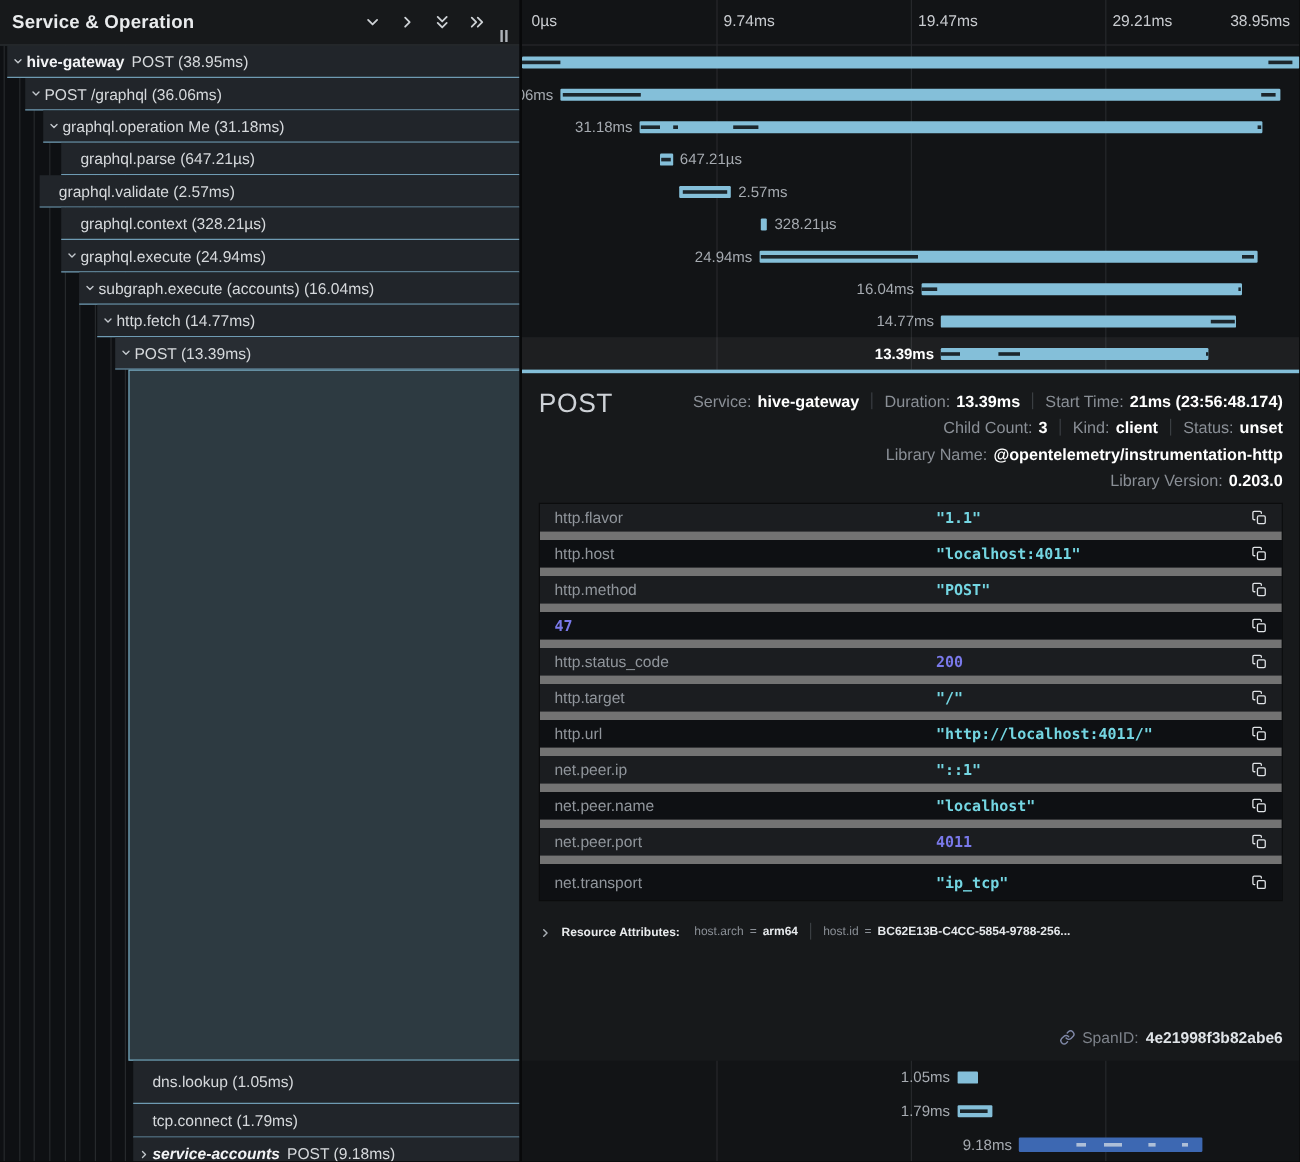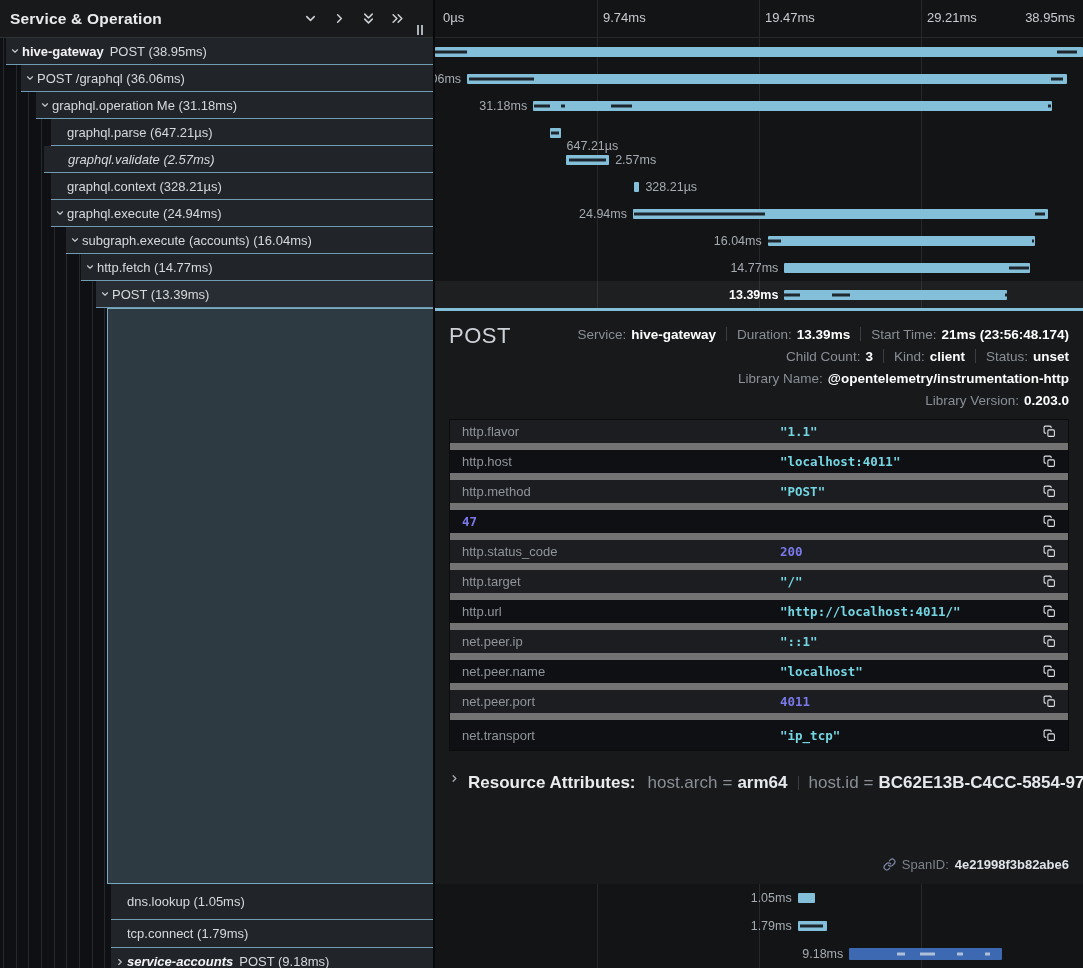--- a/index.html
+++ b/index.html
@@ -88,21 +88,21 @@
   .arow:last-child{border-bottom:none;}
   .arow.odd{background:#1b1d20;}
   .arow.even{background:#0e1013;}
   .akey{width:318px;flex:0 0 318px;font-size:13px;color:var(--key);}
   .aval{flex:1;font-family:"DejaVu Sans Mono", monospace;font-size:12.5px;font-weight:700;}
   .aval.str{color:var(--str);}
   .aval.num{color:var(--num);}
   .copy-btn{width:18px;height:18px;display:inline-flex;align-items:center;justify-content:center;
             color:#e2e5e8;cursor:pointer;flex:0 0 18px;}
 
-  .res-line{display:flex;align-items:flex-start;margin-top:22px;height:18px;font-size:17px;white-space:nowrap;cursor:pointer;}
+  .res-line{display:flex;align-items:flex-end;margin-top:14px;height:18px;font-size:10px;white-space:nowrap;cursor:pointer;}
   .res-line .cv{color:#aab0b6;display:inline-flex;margin-right:8px;}
   .res-title{font-weight:700;color:#e9ebed;margin-right:12px;}
   .rkey{color:#8a8f96;}
   .req{color:#8a8f96;margin:0 5px;}
   .rval{color:#e6e9ec;font-weight:700;}
 
   .spanid-line{position:absolute;right:14px;bottom:12px;display:flex;align-items:center;gap:6px;font-size:13px;}
   .spanid-line .lk{color:#8089a8;display:inline-flex;cursor:pointer;}
   .sid-label{color:#7d828a;}
   .sid-val{color:#e0e4e8;font-weight:700;}
@@ -188,21 +188,21 @@
             <span class="op">graphql.operation Me (31.18ms)</span>
           </div>
         </div>
         <div class="trow" style="height: 27px;">
           <div class="fill" style="margin-left: 51px; padding-left: 2px;">
             <span class="tw"></span>
             <span class="op">graphql.parse (647.21µs)</span>
           </div>
         </div>
         <div class="trow" style="height: 27px;">
-          <div class="fill" style="margin-left: 44px; padding-left: 10px; font-style: italic;">
+          <div class="fill" style="margin-left: 33px; padding-left: 2px;">
             <span class="tw"></span>
             <span class="op">graphql.validate (2.57ms)</span>
           </div>
         </div>
         <div class="trow" style="height: 27px;">
           <div class="fill" style="margin-left: 51px; padding-left: 2px;">
             <span class="tw"></span>
             <span class="op">graphql.context (328.21µs)</span>
           </div>
         </div>
@@ -312,21 +312,21 @@
             <i style="left: 5.4%; width: 0.8%;"></i>
             <i style="left: 15%; width: 4.1%;"></i>
             <i style="left: 99.2%; width: 0.6%;"></i>
           </div>
           <span class="bar-label" style="right: calc(84.8524% + 6px);">31.18ms</span>
         </div>
         <div class="brow" style="height: 27px;">
           <div class="bar" style="left: 17.715%; width: max(1.66164%, 4px);">
             <i style="left: 15%; width: 70%;"></i>
           </div>
-          <span class="bar-label" style="left: calc(19.3767% + 6px); margin-top: 13px;">647.21µs</span>
+          <span class="bar-label" style="left: calc(19.3767% + 6px);">647.21µs</span>
         </div>
         <div class="brow" style="height: 27px;">
           <div class="bar" style="left: 20.2824%; width: max(6.5982%, 4px);">
             <i style="left: 6%; width: 86%;"></i>
           </div>
           <span class="bar-label" style="left: calc(26.8806% + 6px);">2.57ms</span>
         </div>
         <div class="brow" style="height: 27px;">
           <div class="bar" style="left: 30.706%; width: max(0.842644%, 4px);"></div>
           <span class="bar-label" style="left: calc(31.5487% + 6px);">328.21µs</span>

